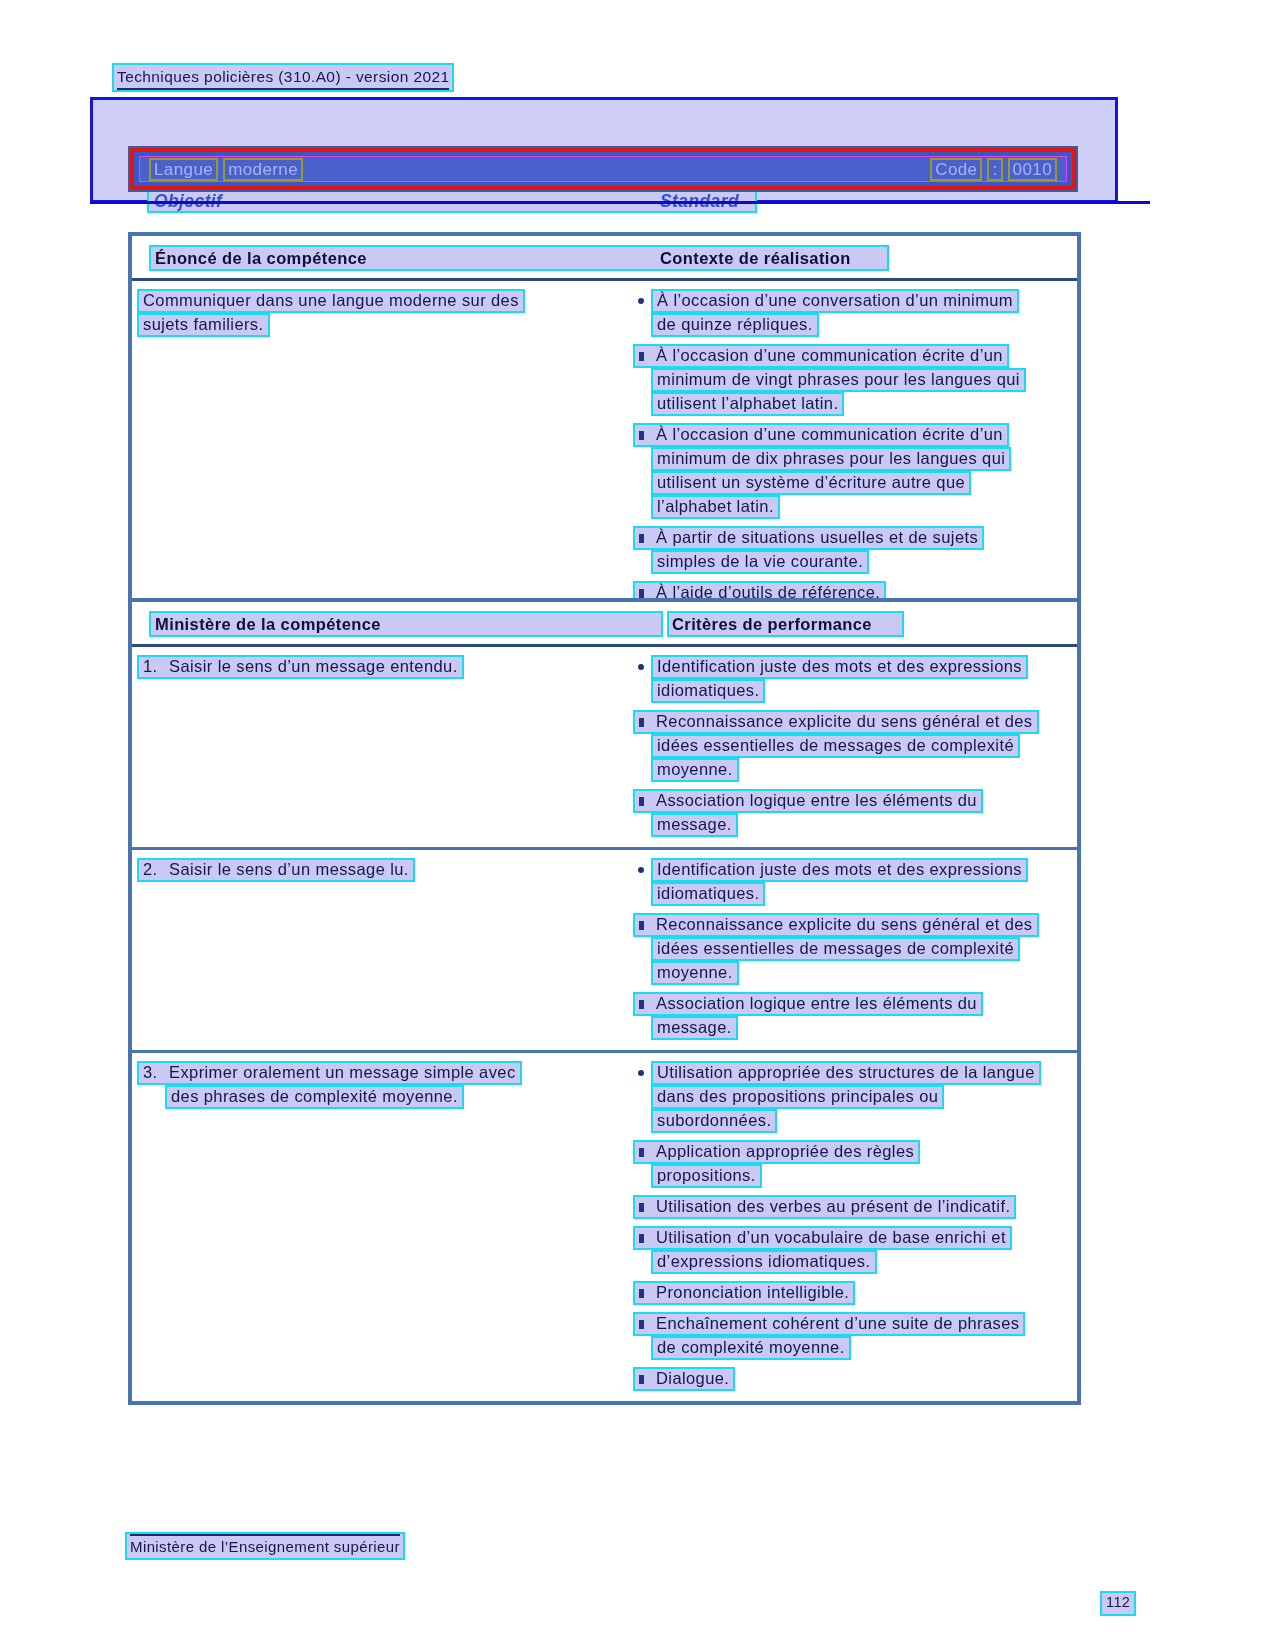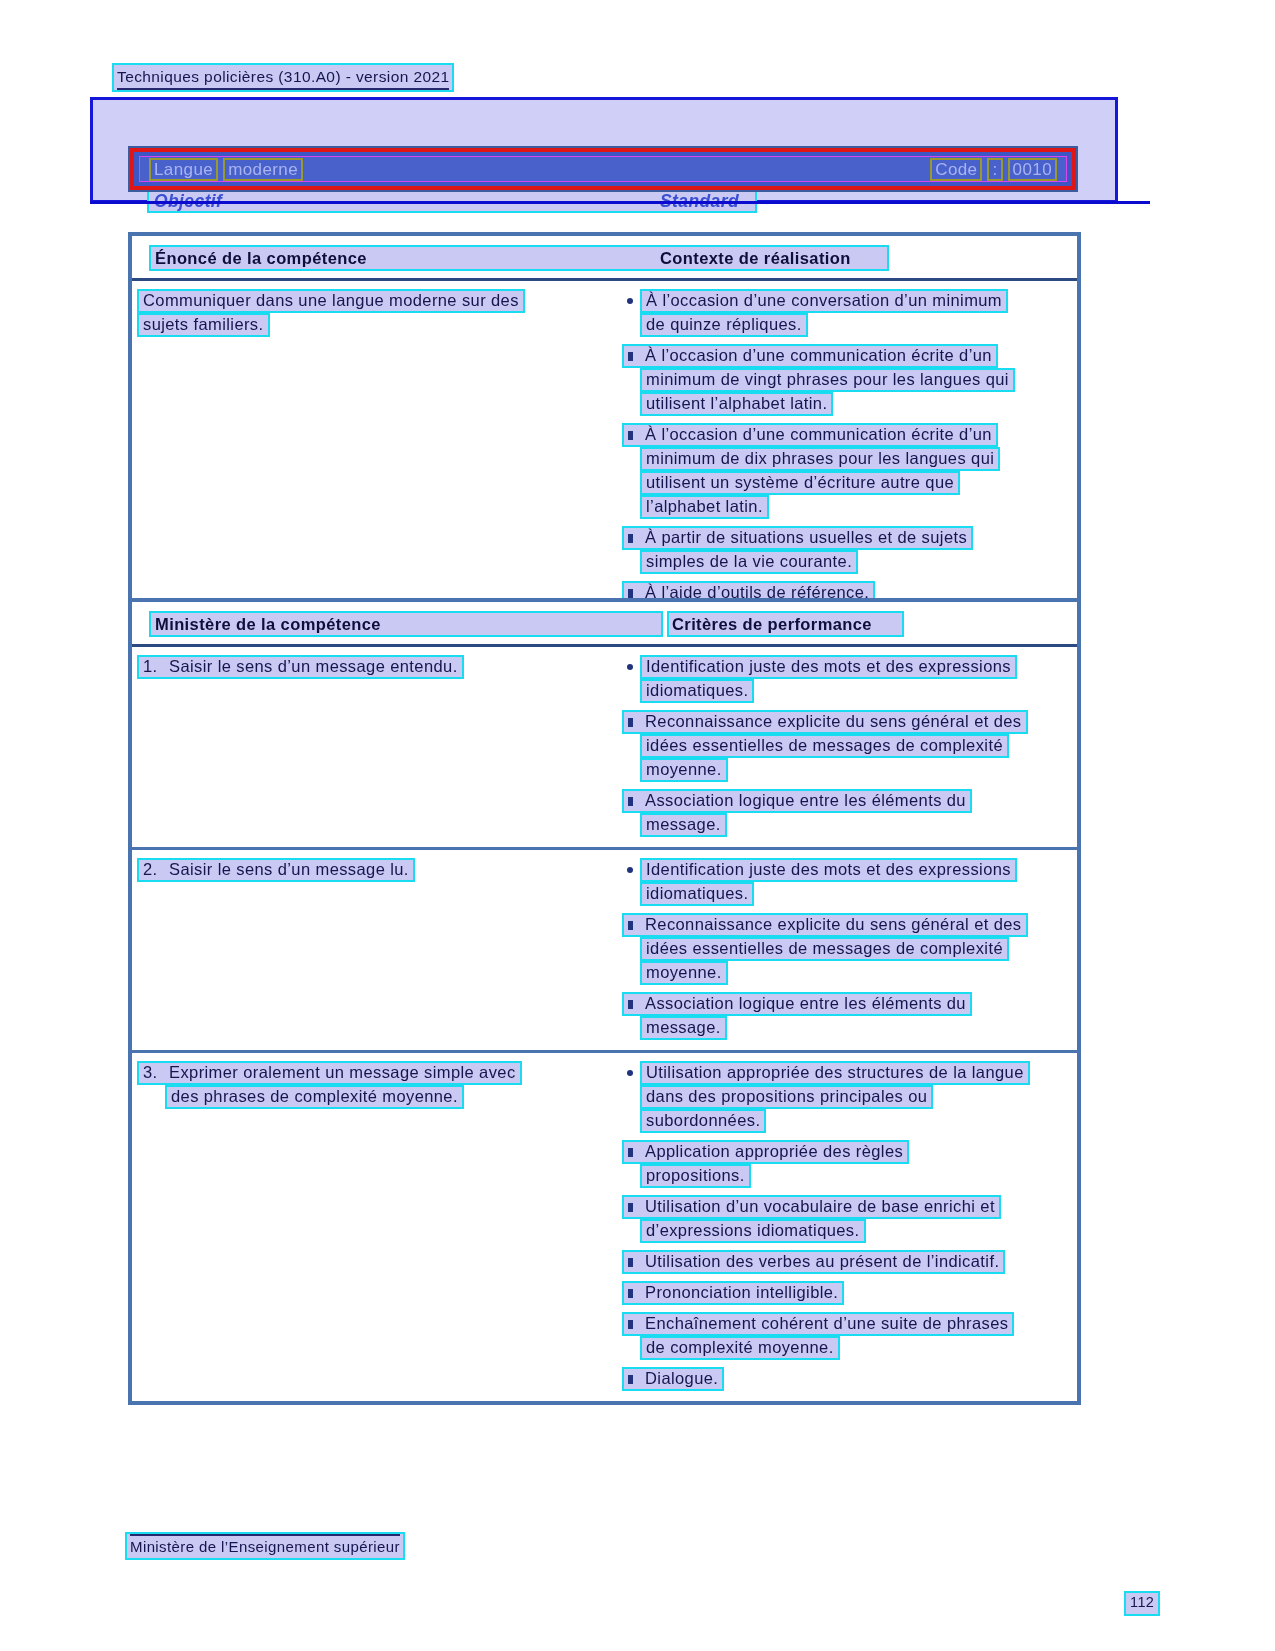--- a/index.html
+++ b/index.html
@@ -84,30 +84,30 @@
   .ctable{
     position:absolute;left:128px;width:953px;box-sizing:border-box;
     border:4px solid var(--steel);background:#fff;
   }
   .t1{top:232px;}
   .t2{top:598px;}
   .t-head{padding:9px 0 7px 6px;display:flex;gap:4px;margin-left:11px;}
   .hd-band{position:relative;box-sizing:border-box;background:var(--lav);border:2px solid var(--cyan);height:26px;}
   .hd-band span{position:absolute;top:1px;font-size:16.5px;font-weight:bold;color:var(--boldink);white-space:nowrap;line-height:21px;}
   .hd-rule{height:3px;background:var(--navyrule);}
-  .t-row{display:grid;grid-template-columns:490px 1fr;padding:8px 0 10px;}
+  .t-row{display:grid;grid-template-columns:490px 1fr;padding:8px 0 10px;gap:11px;}
   .t-row + .t-row{border-top:3px solid var(--steel);}
   .cell-l{padding-left:5px;}
   .cell-r{padding-right:4px;}
 
   
   .footer-min{position:absolute;left:125px;top:1532px;}
   .footer-min .hl{height:28px;line-height:21px;font-size:15px;padding:0 3px;}
   .footer-min .ol{display:inline-block;border-top:2px solid var(--dkline);}
-  .pagenum{position:absolute;left:1100px;top:1591px;margin-left:24px;}
+  .pagenum{position:absolute;left:1100px;top:1591px;}
   .pagenum .hl{height:25px;line-height:19px;font-size:14.5px;padding:0 4px;}
 </style>
 </head>
 <body>
 
 <div class="page-header">
   <span class="hl"><span class="ul">Techniques policières (310.A0) - version 2021</span></span>
 </div>
 
 <div class="panel"></div>
@@ -335,30 +335,30 @@
         <div class="line">
             <span class="hl"><span class="din"></span><span>Application appropriée des règles</span></span>
           </div>
         <div class="line">
             <span class="sp"></span>
             <span class="hl">propositions.</span>
           </div>
       </div>
       <div class="para">
         <div class="line">
+            <span class="hl"><span class="din"></span><span>Utilisation des verbes au présent de l’indicatif.</span></span>
+          </div>
+      </div>
+      <div class="para">
+        <div class="line">
             <span class="hl"><span class="din"></span><span>Utilisation d’un vocabulaire de base enrichi et</span></span>
           </div>
         <div class="line">
             <span class="sp"></span>
             <span class="hl">d’expressions idiomatiques.</span>
-          </div>
-      </div>
-      <div class="para">
-        <div class="line">
-            <span class="hl"><span class="din"></span><span>Utilisation des verbes au présent de l’indicatif.</span></span>
           </div>
       </div>
       <div class="para">
         <div class="line">
             <span class="hl"><span class="din"></span><span>Prononciation intelligible.</span></span>
           </div>
       </div>
       <div class="para">
         <div class="line">
             <span class="hl"><span class="din"></span><span>Enchaînement cohérent d’une suite de phrases</span></span>

